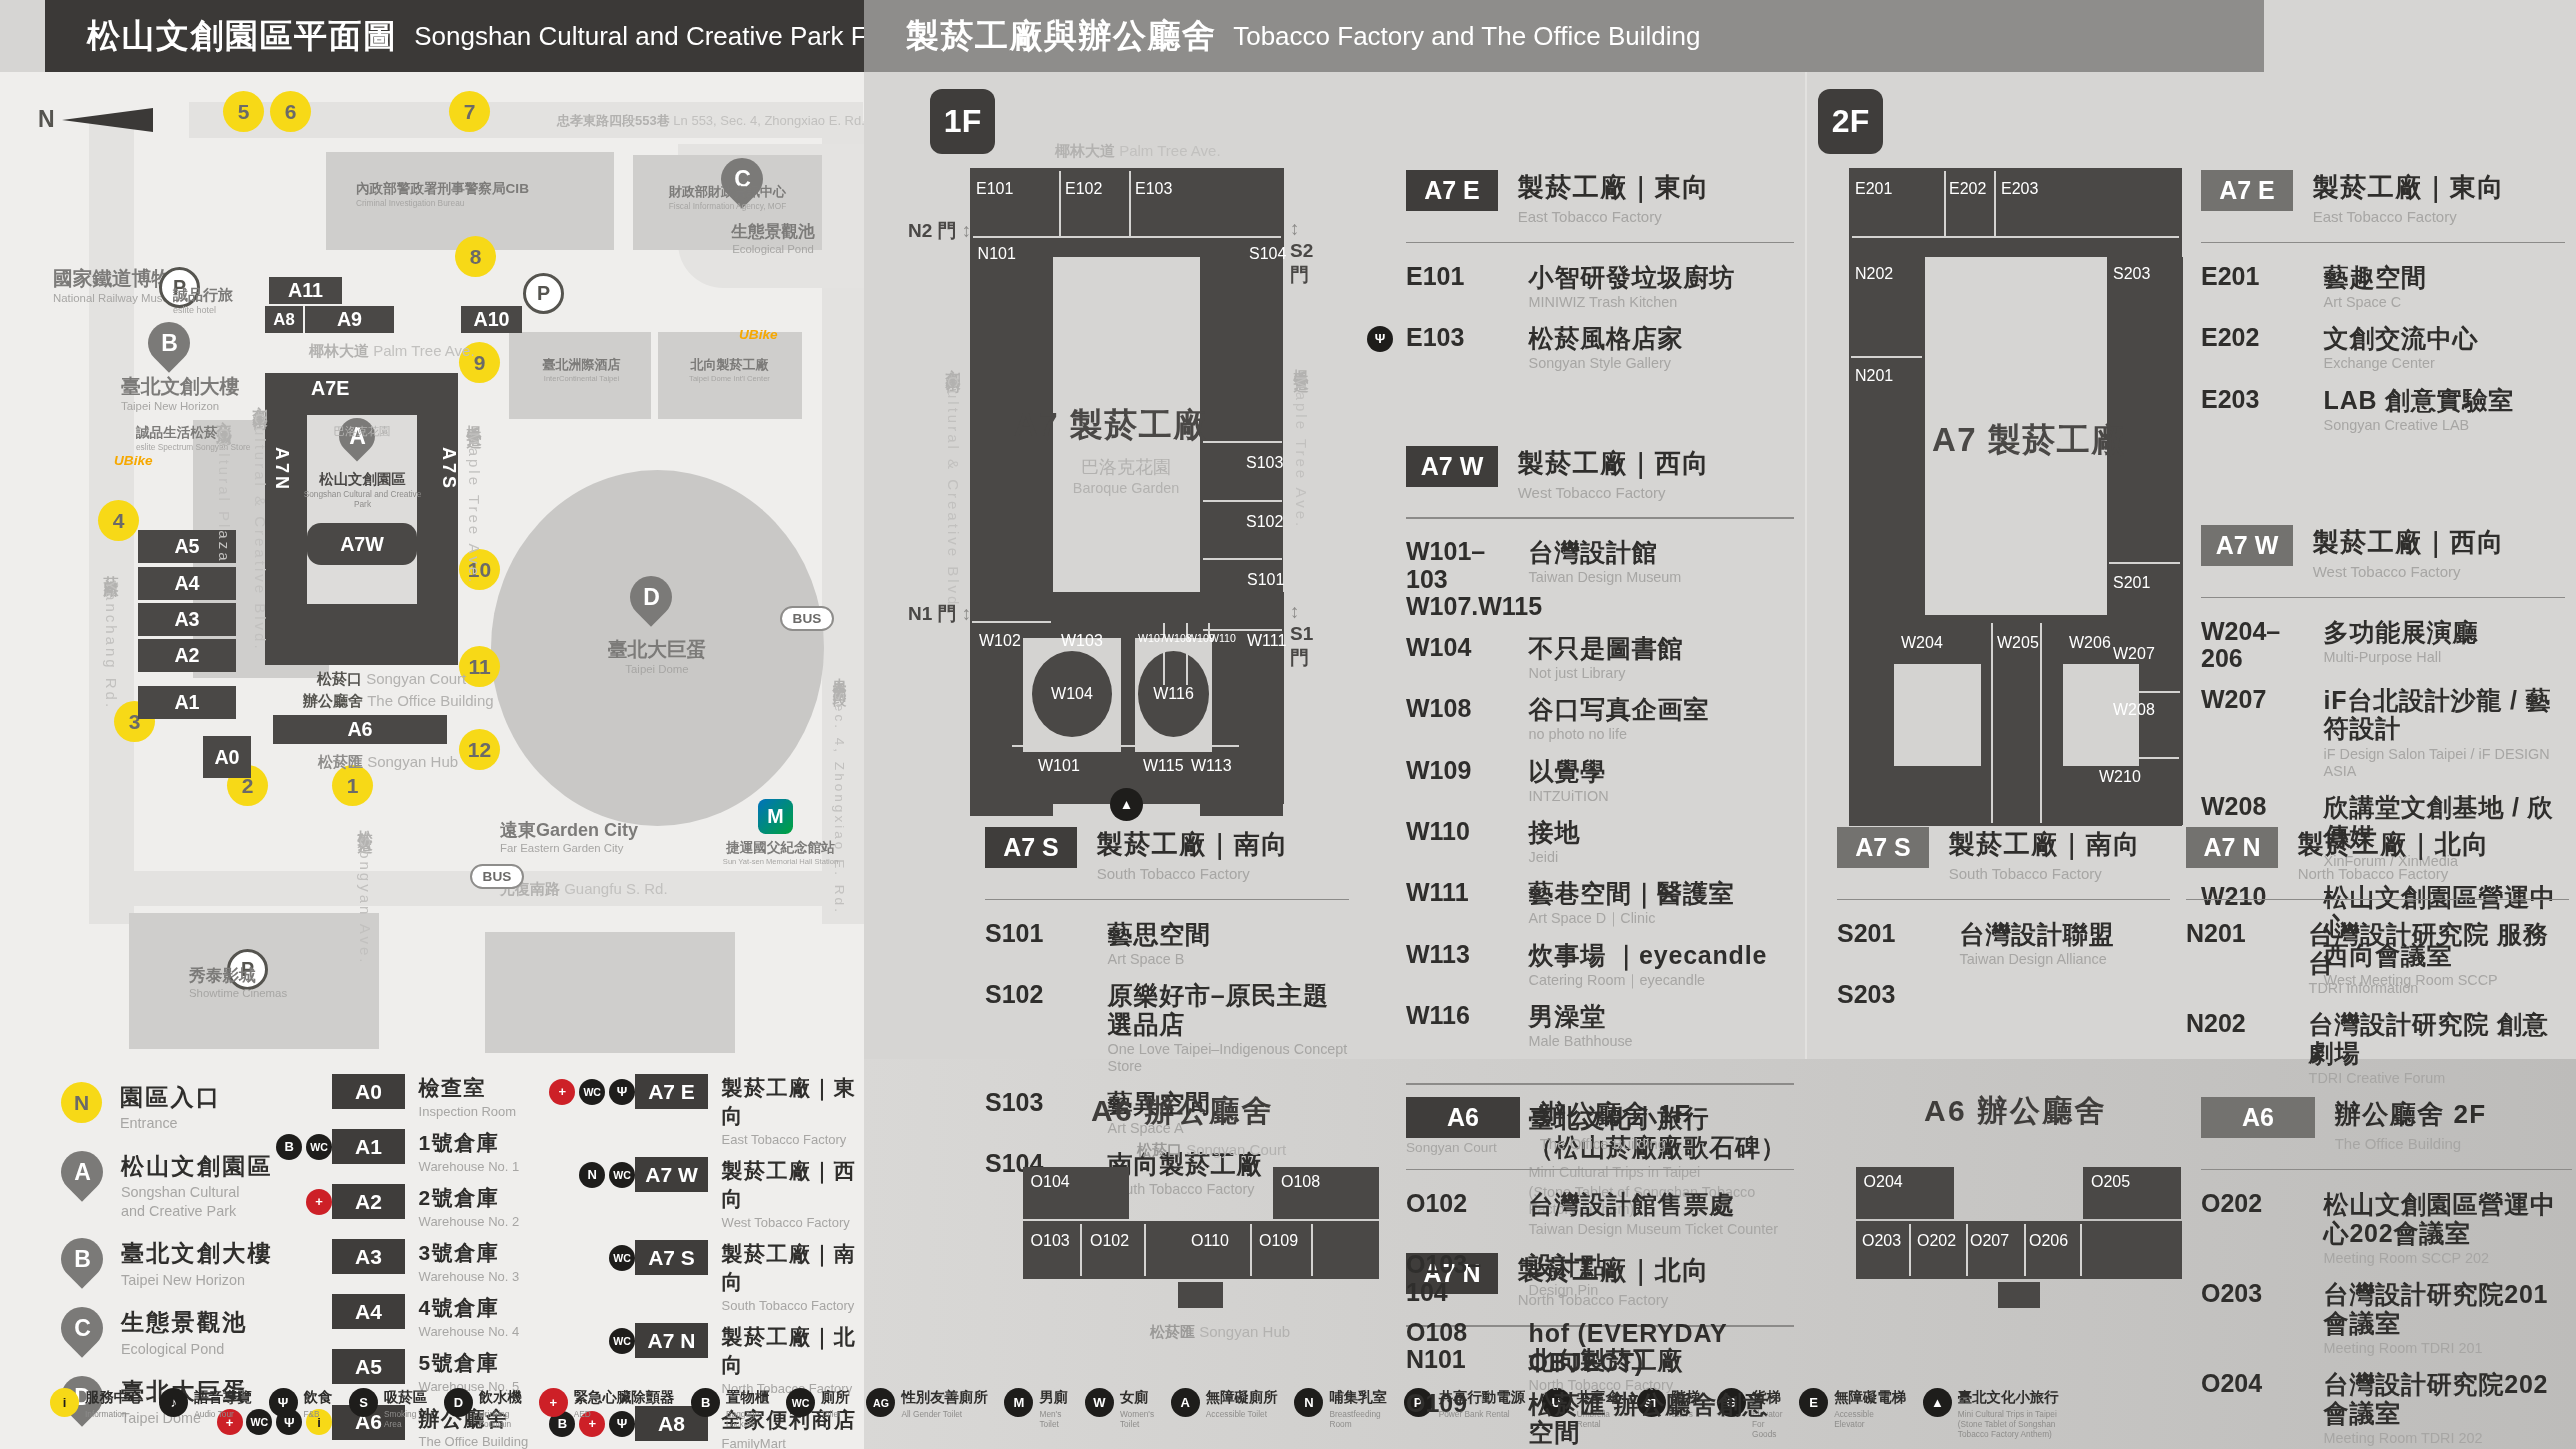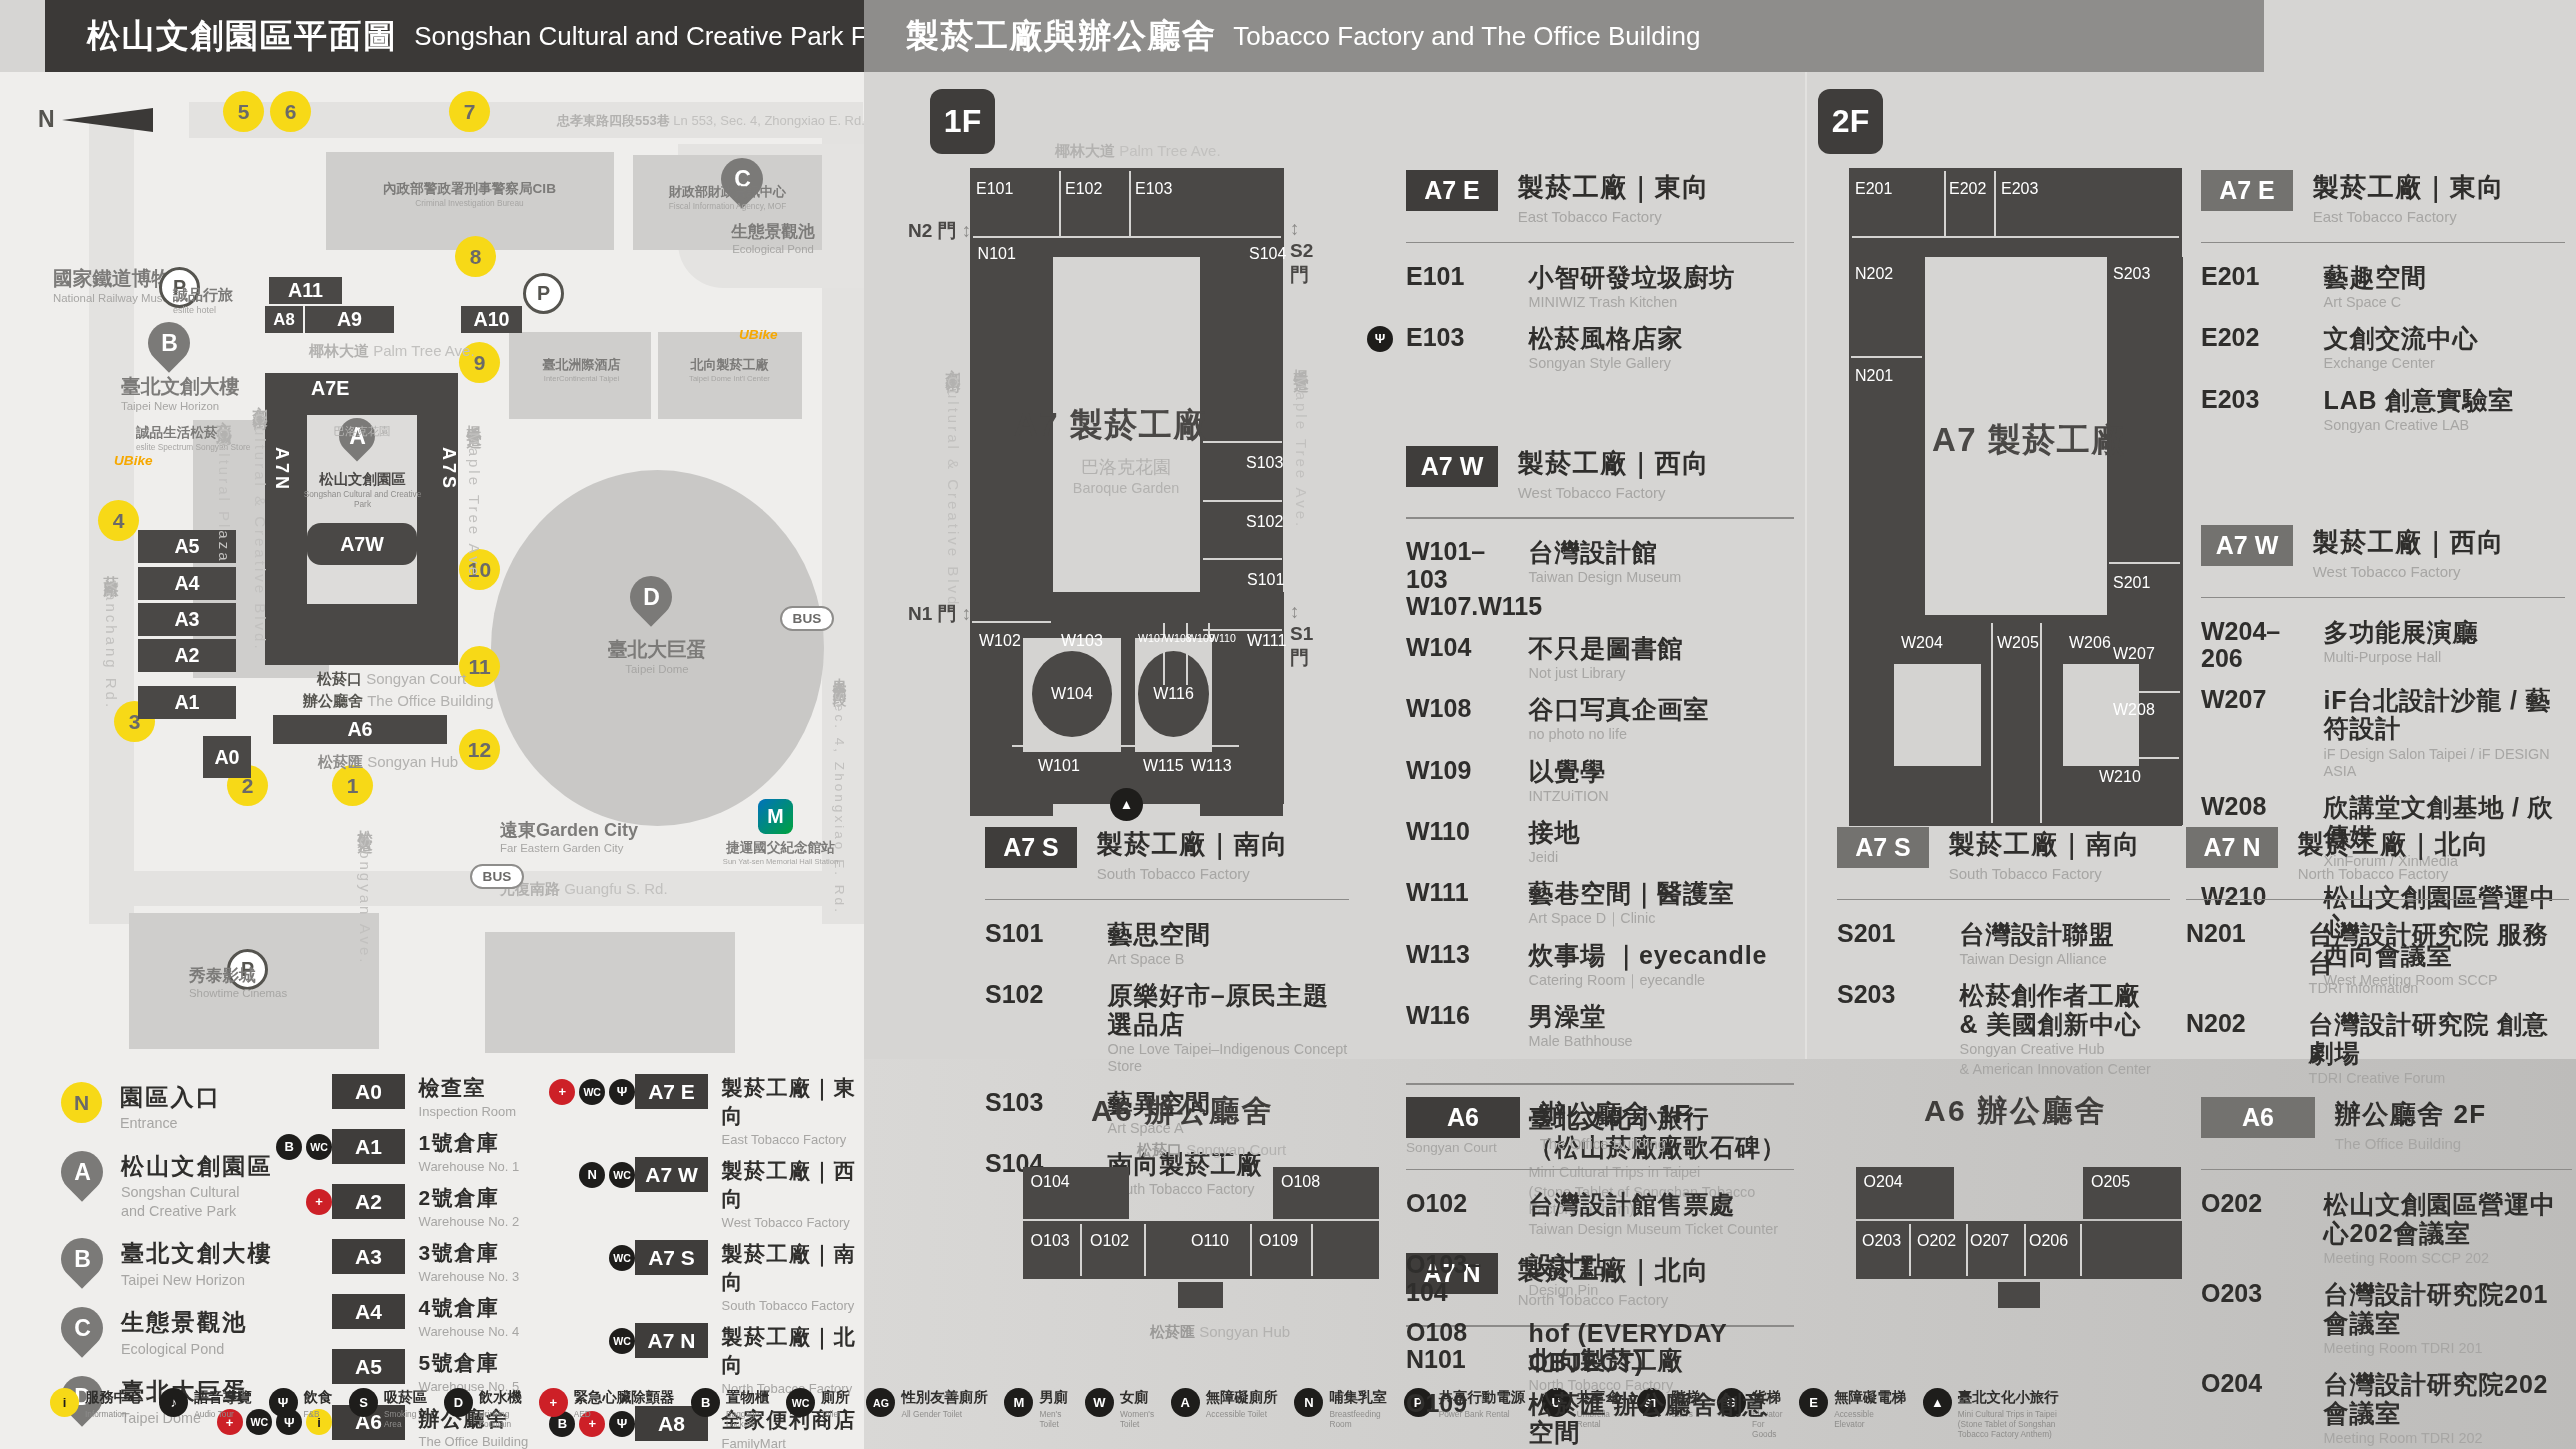--- a/index.html
+++ b/index.html
@@ -242,21 +242,21 @@
 </div>
 <div class="abs street" style="left:557px;top:112px;font-size:13px">
   <span>忠孝東路四段553巷</span> <span class="e">Ln 553, Sec. 4, Zhongxiao E. Rd.</span>
 </div>
 <div class="abs street vert" style="left:830px;top:667px;font-size:13.6px">
   <span>忠孝東路四段</span> <span class="e">Sec. 4, Zhongxiao E. Rd.</span>
 </div>
 <div class="abs street" style="left:500px;top:880px">
   <span>光復南路</span> <span class="e">Guangfu S. Rd.</span>
 </div>
-<div class="abs" style="left:356px;top:180px;width:227px;text-align:center">
+<div class="abs" style="left:356px;top:180px;width:227px;">
   <div class="g-zh" style="font-size:13.6px">內政部警政署刑事警察局CIB</div>
   <div class="g-en" style="font-size:8.3px">Criminal Investigation Bureau</div>
 </div>
 <div class="abs" style="left:648px;top:183px;width:159px;text-align:center">
   <div class="g-zh" style="font-size:13px">財政部財政資訊中心</div>
   <div class="g-en" style="font-size:8.3px">Fiscal Information Agency, MOF</div>
 </div>
 <div class="abs" style="left:517px;top:356px;width:129px;text-align:center">
   <div class="g-zh" style="font-size:13px">臺北洲際酒店</div>
   <div class="g-en" style="font-size:7.6px">InterContinental Taipei</div>
@@ -1143,26 +1143,20 @@
       <div class="entry-en">Taiwan Design Alliance</div>
 
     </div>
   </div>
         <div class="entry">
 
     <div class="entry-code">
       <div>S203</div>
 
     </div>
-    <div>
-      <div class="entry-zh">松菸創作者工廠</div>
-      <div class="entry-zh">&amp; 美國創新中心</div>
-      <div class="entry-en">Songyan Creative Hub</div>
-      <div class="entry-en">&amp; American Innovation Center</div>
-    </div>
   </div>
       </div>
   </div>
 </div>
 <div class="col" style="left:2186px;top:827px;width:383px">
   <div class="sec">
     <div class="sec-head">
       <div class="badge gray">A7 N</div>
       <div>
           <div class="sec-zh">製菸工廠｜北向</div>

